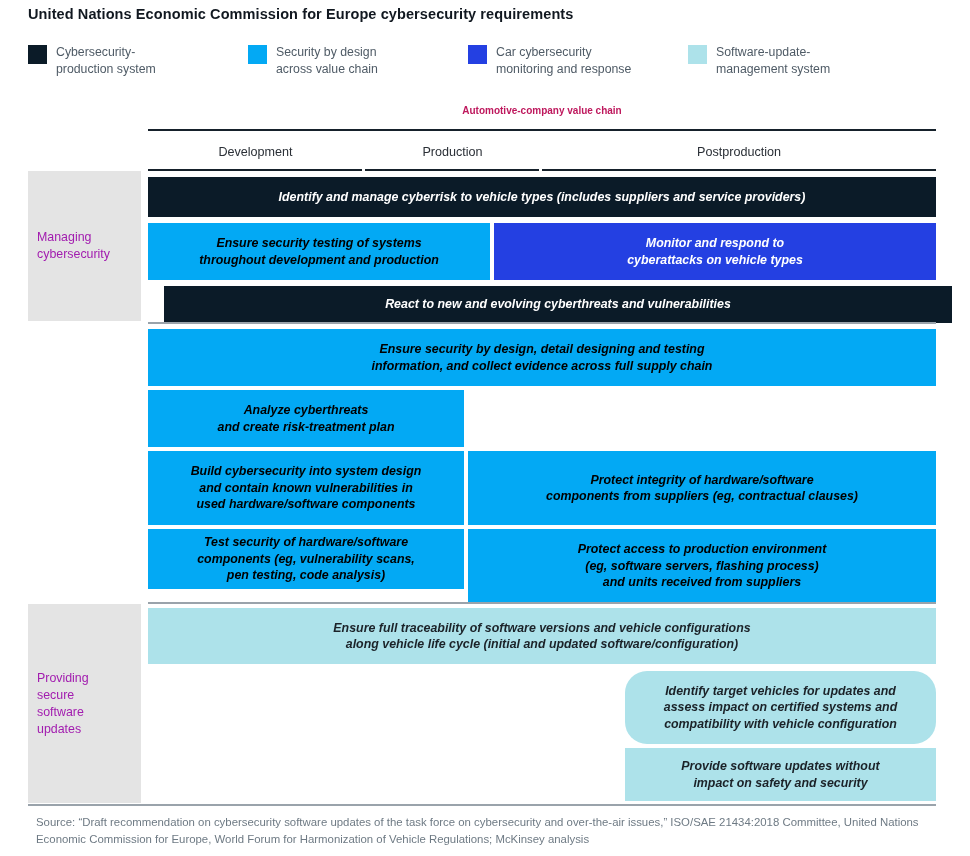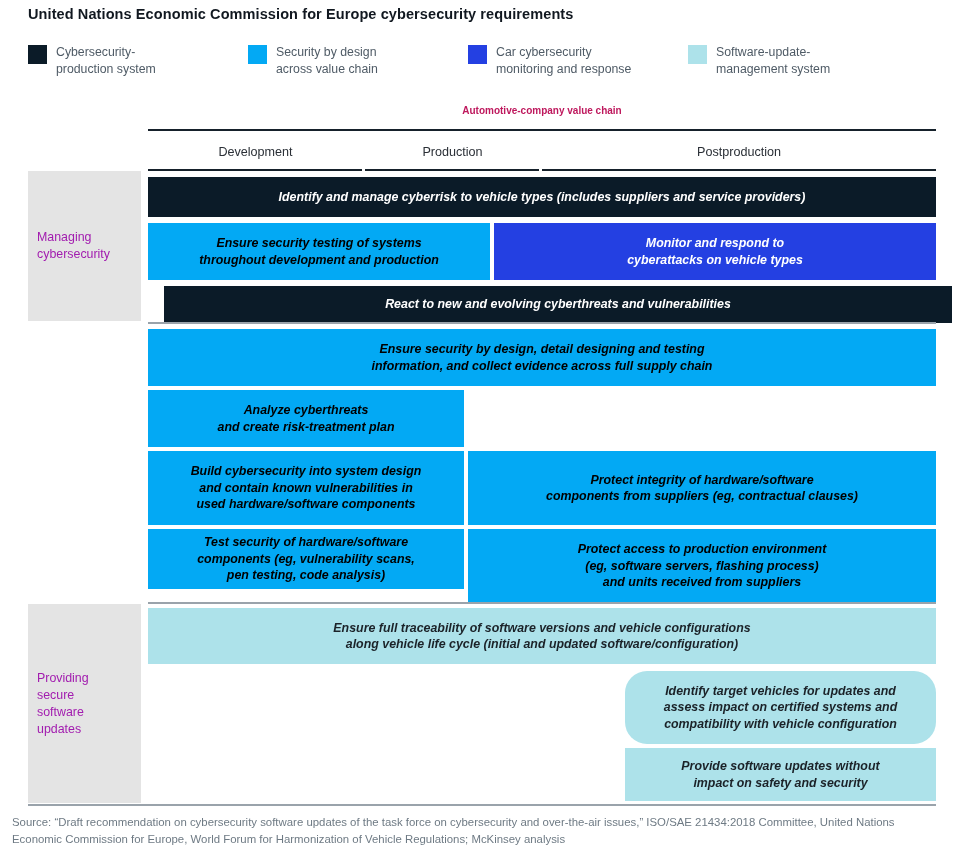--- a/index.html
+++ b/index.html
@@ -179,21 +179,21 @@
   .source-rule {
     position: absolute;
     left: 28px;
     top: 804px;
     width: 908px;
     height: 1.5px;
     background: #9aa3ab;
   }
   .source {
     position: absolute;
-    left: 12px;
+    left: 36px;
     top: 814px;
     width: 912px;
     font-size: 11.4px;
     line-height: 17px;
     color: #6e7a84;
   }
 </style>
 </head>
 <body>
 

